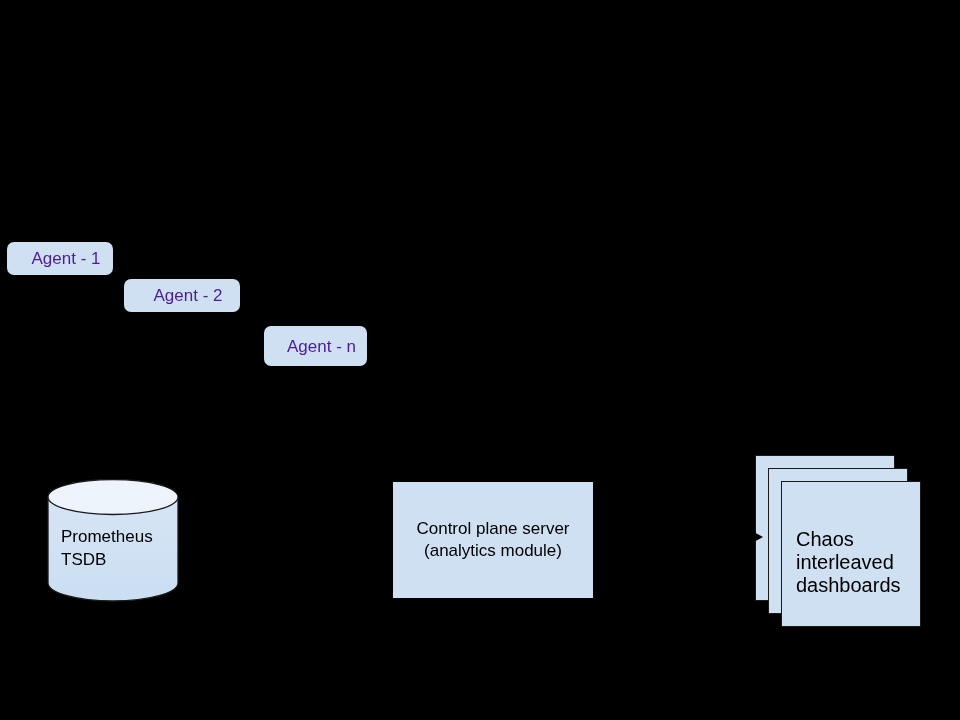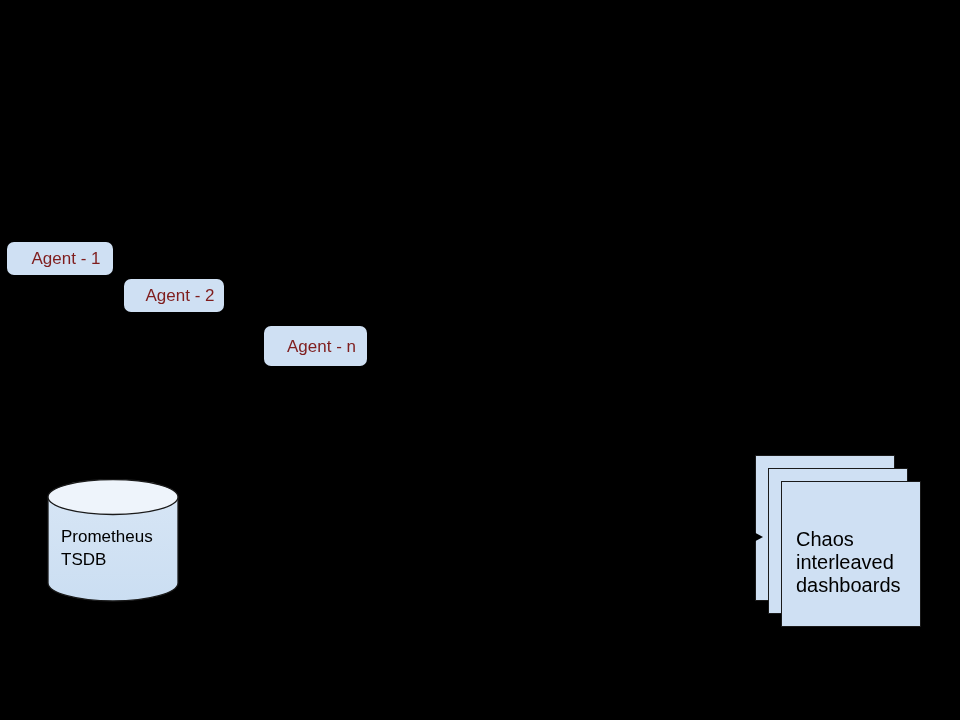--- a/index.html
+++ b/index.html
@@ -21,21 +21,21 @@
     position: absolute;
     background: #cfe0f3;
     border-radius: 7px;
     display: flex;
     align-items: center;
     justify-content: center;
     box-sizing: border-box;
   }
   .agent-label {
     font-size: 17px;
-    color: #7f1d1d;
+    color: #4c1d95;
     line-height: 1;
     white-space: nowrap;
     margin-left: 12px;
   }
 
   
   .cylinder {
     position: absolute;
   }
   .cylinder svg {
@@ -100,21 +100,21 @@
 </style>
 </head>
 <body>
 
 <div id="canvas">
 
   <div class="agent-box" id="agent-0" style="left: 7px; top: 242px; width: 106px; height: 33px; background: rgb(207, 224, 243);">
     <span class="agent-label">Agent - 1</span>
   </div>
 
-  <div class="agent-box" id="agent-1" style="left: 124px; top: 279px; width: 100px; height: 33px; background: rgb(207, 224, 243);">
+  <div class="agent-box" id="agent-1" style="left: 124px; top: 279px; width: 116px; height: 33px; background: rgb(207, 224, 243);">
     <span class="agent-label">Agent - 2</span>
   </div>
 
   <div class="agent-box" id="agent-2" style="left: 264px; top: 326px; width: 103px; height: 40px; background: rgb(207, 224, 243);">
     <span class="agent-label">Agent - n</span>
   </div>
 
   <div class="cylinder" id="cylinder-node" style="left: 47px; top: 479px; text-decoration: underline;">
     <svg width="132" height="124" viewBox="0 0 132 124">
       <defs>
@@ -125,20 +125,24 @@
       </defs>
       <path d="M1,18 L1,104 A65,18 0 0 0 131,104 L131,18 Z" fill="url(#cylBodyGrad)" stroke="#1a1a1a" stroke-width="1.3"></path>
       <ellipse cx="66" cy="18" rx="65" ry="17.5" fill="#eef4fb" stroke="#1a1a1a" stroke-width="1.3"></ellipse>
     </svg>
     <div class="cylinder-text">
       <div>Prometheus</div>
       <div>TSDB</div>
     </div>
   </div>
 
+  <div class="rect-box" id="server-node" style="left: 393px; top: 482px; width: 200px; height: 116px; background: rgb(207, 224, 243);">
+    <span class="rect-label">Control plane server
+(analytics module)</span>
+  </div>
 
   <div class="stack-layer" id="stack-0" style="left: 755px; top: 455px; width: 140px; height: 146px; background: rgb(207, 224, 243); border-color: rgb(26, 26, 26); z-index: 1;"></div>
   <div class="stack-layer" id="stack-1" style="left: 768px; top: 468px; width: 140px; height: 146px; background: rgb(207, 224, 243); border-color: rgb(26, 26, 26); z-index: 2;"></div>
   <div class="stack-layer" id="stack-2" style="left: 781px; top: 481px; width: 140px; height: 146px; background: rgb(207, 224, 243); border-color: rgb(26, 26, 26); z-index: 3;">
     <span class="stack-front-text">Chaos
 interleaved
 dashboards</span>
   </div>
 
   <div class="arrowhead" id="arrow-node" style="left: 750px; top: 530px; z-index: 10;"></div>

